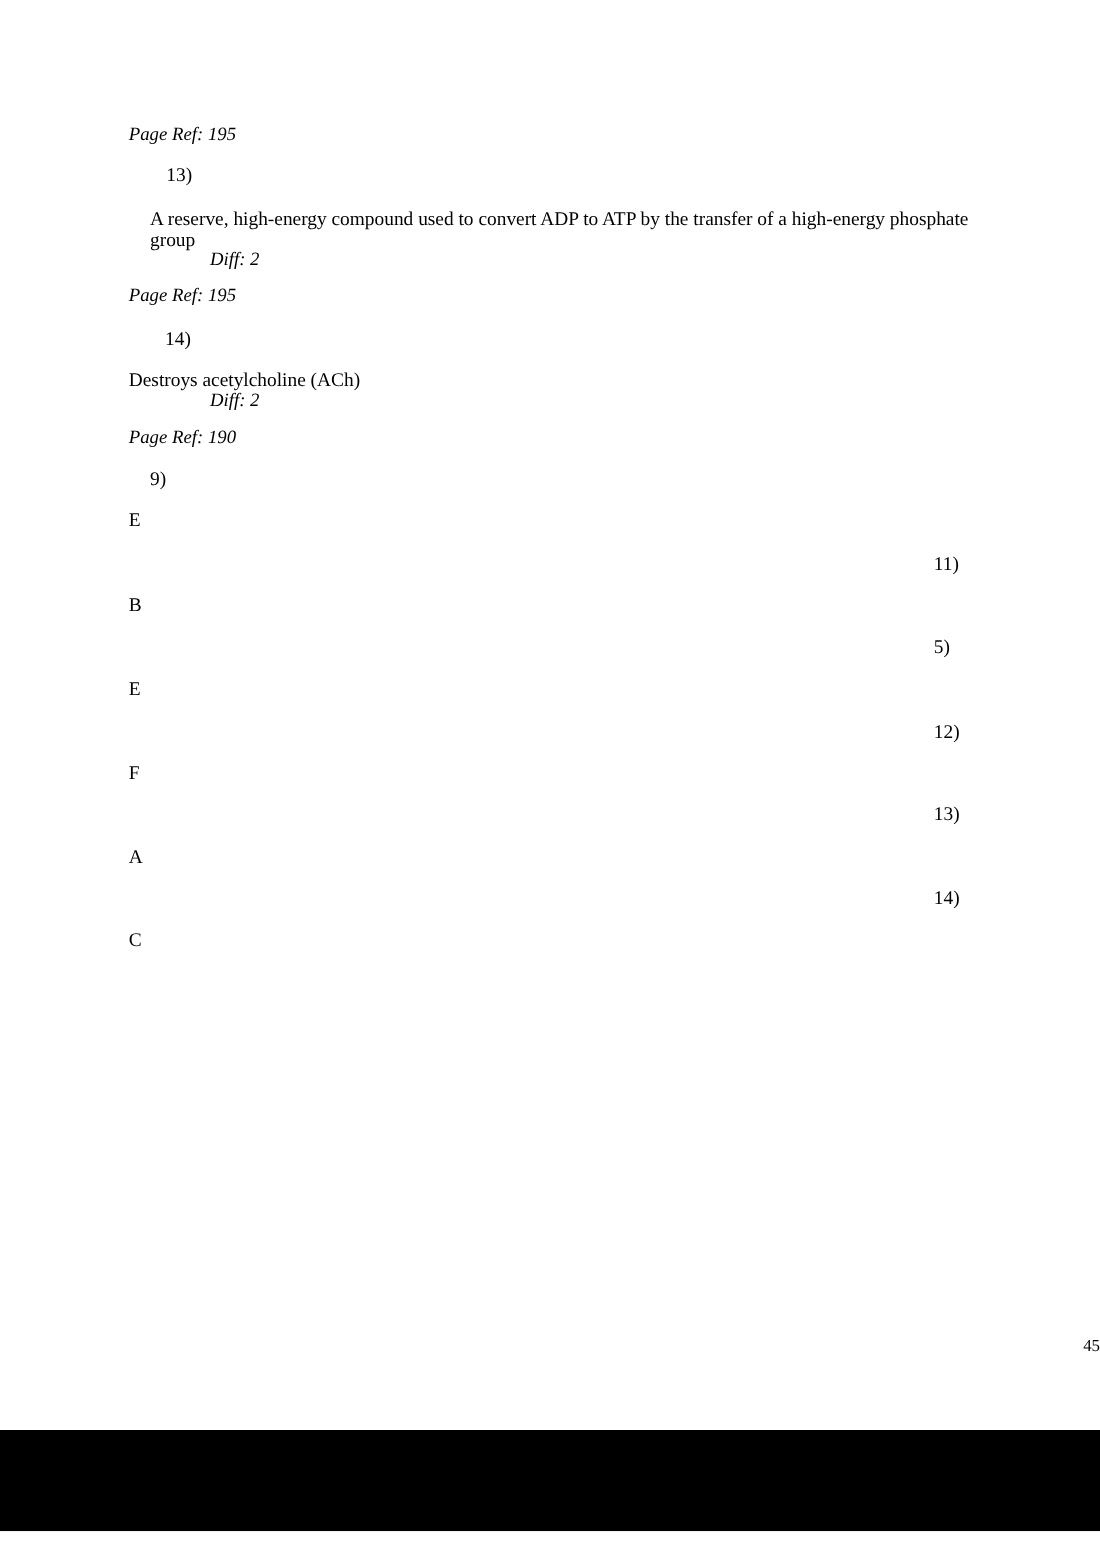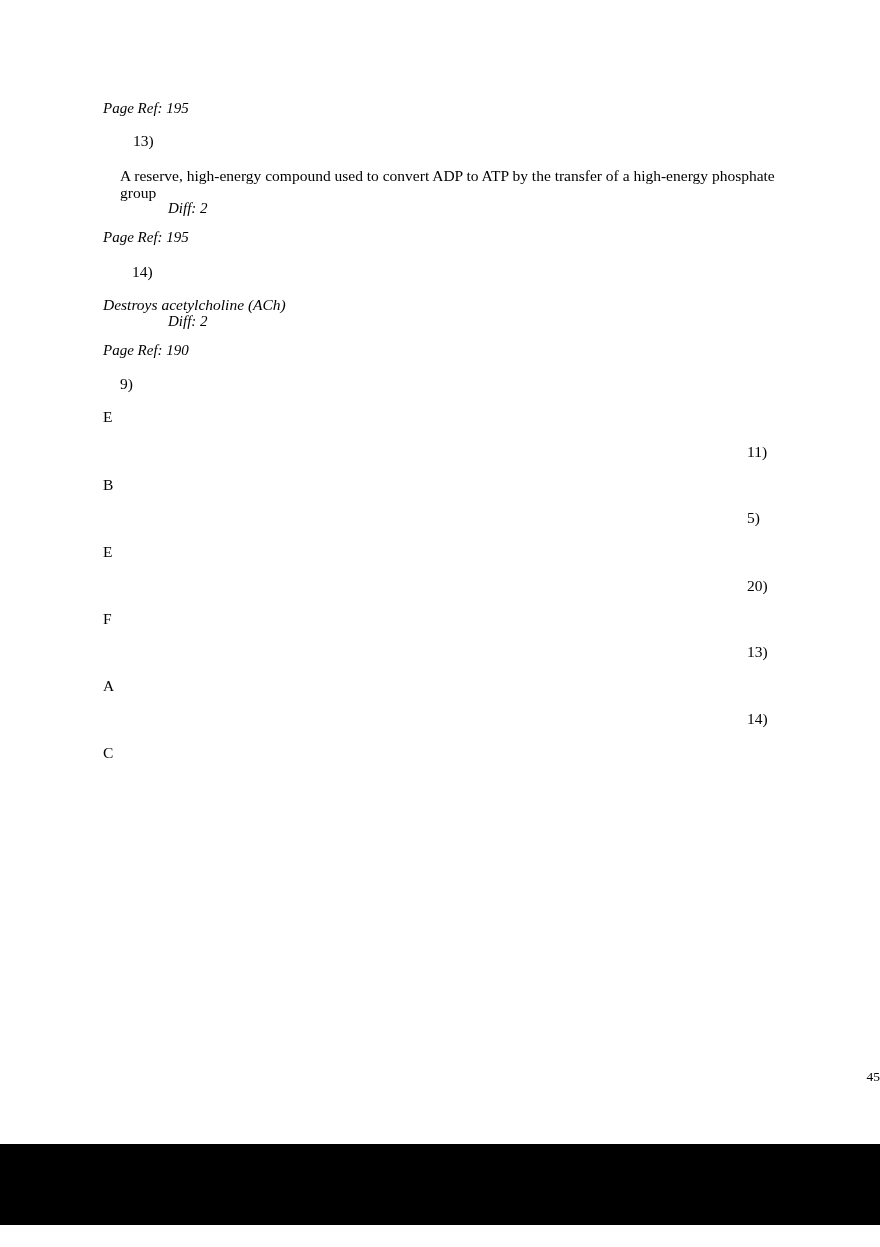--- a/index.html
+++ b/index.html
@@ -58,39 +58,39 @@
   <div class="t" style="left:133px; top:133px;">13)</div>
 
   <div class="t para" style="left:103px; top:168px;margin-left:17px;">A reserve, high-energy compound used to convert ADP to ATP by the transfer of a high-energy phosphate group</div>
 
   <div class="t it" style="left:168px; top:201px;">Diff: 2</div>
 
   <div class="t it" style="left:103px; top:230px;">Page Ref: 195</div>
 
   <div class="t" style="left:132px; top:264px;">14)</div>
 
-  <div class="t" style="left:103px; top:297px;font-style:italic;">Destroys acetylcholine (ACh)</div>
+  <div class="t" style="left:103px; top:297px;">Destroys acetylcholine (ACh)</div>
 
   <div class="t it" style="left:168px; top:314px;">Diff: 2</div>
 
   <div class="t it" style="left:103px; top:343px;">Page Ref: 190</div>
 
   <div class="t" style="left:120px; top:376px;">9)</div>
 
   <div class="t" style="left:103px; top:409px;">E</div>
 
   <div class="t" style="left:747px; top:444px;">11)</div>
 
   <div class="t" style="left:103px; top:477px;">B</div>
 
   <div class="t" style="left:747px; top:510px;">5)</div>
 
   <div class="t" style="left:103px; top:544px;">E</div>
 
-  <div class="t" style="left:747px; top:578px;">20)</div>
+  <div class="t" style="left:747px; top:578px;">12)</div>
 
   <div class="t" style="left:103px; top:611px;">F</div>
 
   <div class="t" style="left:747px; top:644px;">13)</div>
 
   <div class="t" style="left:103px; top:678px;">A</div>
 
   <div class="t" style="left:747px; top:711px;">14)</div>
 
   <div class="t" style="left:103px; top:745px;">C</div>

